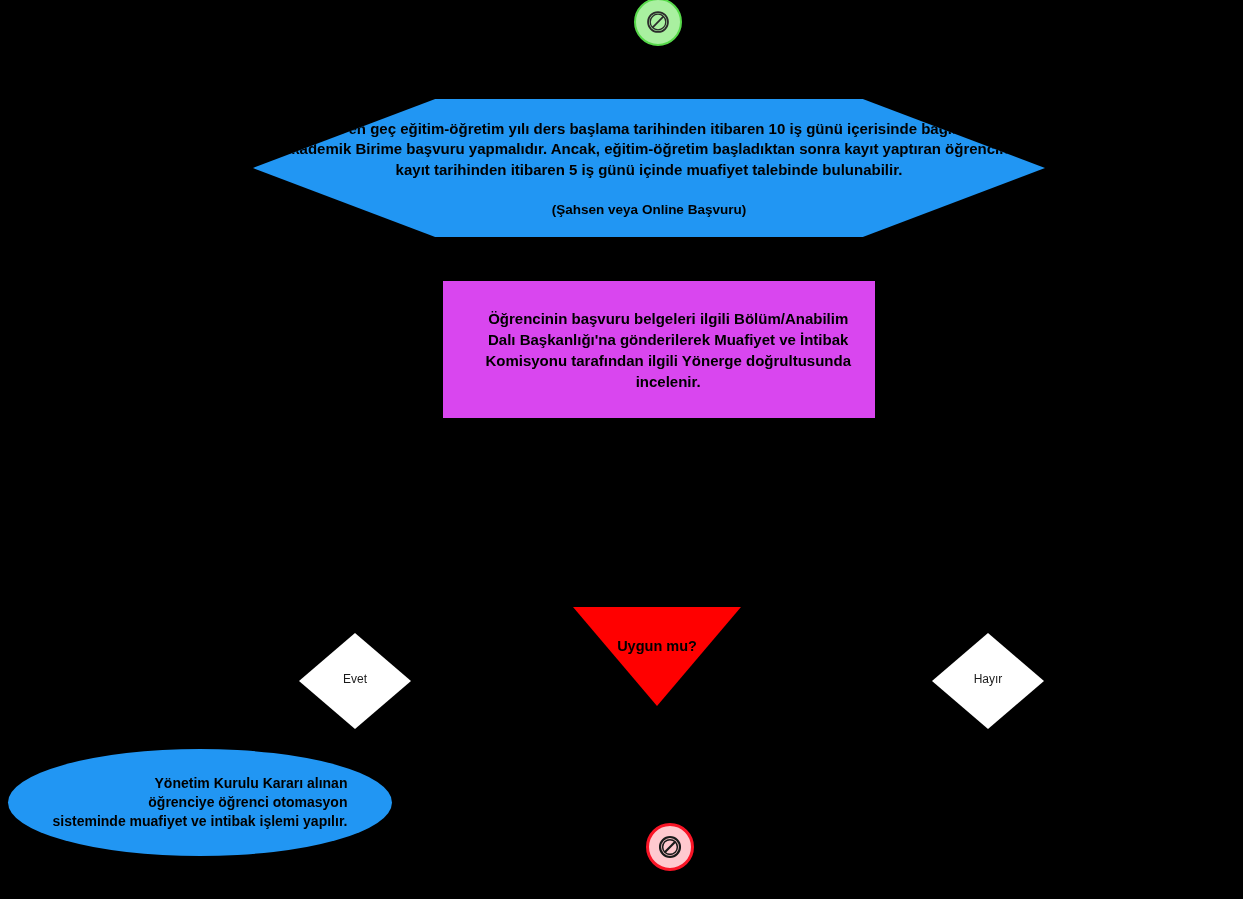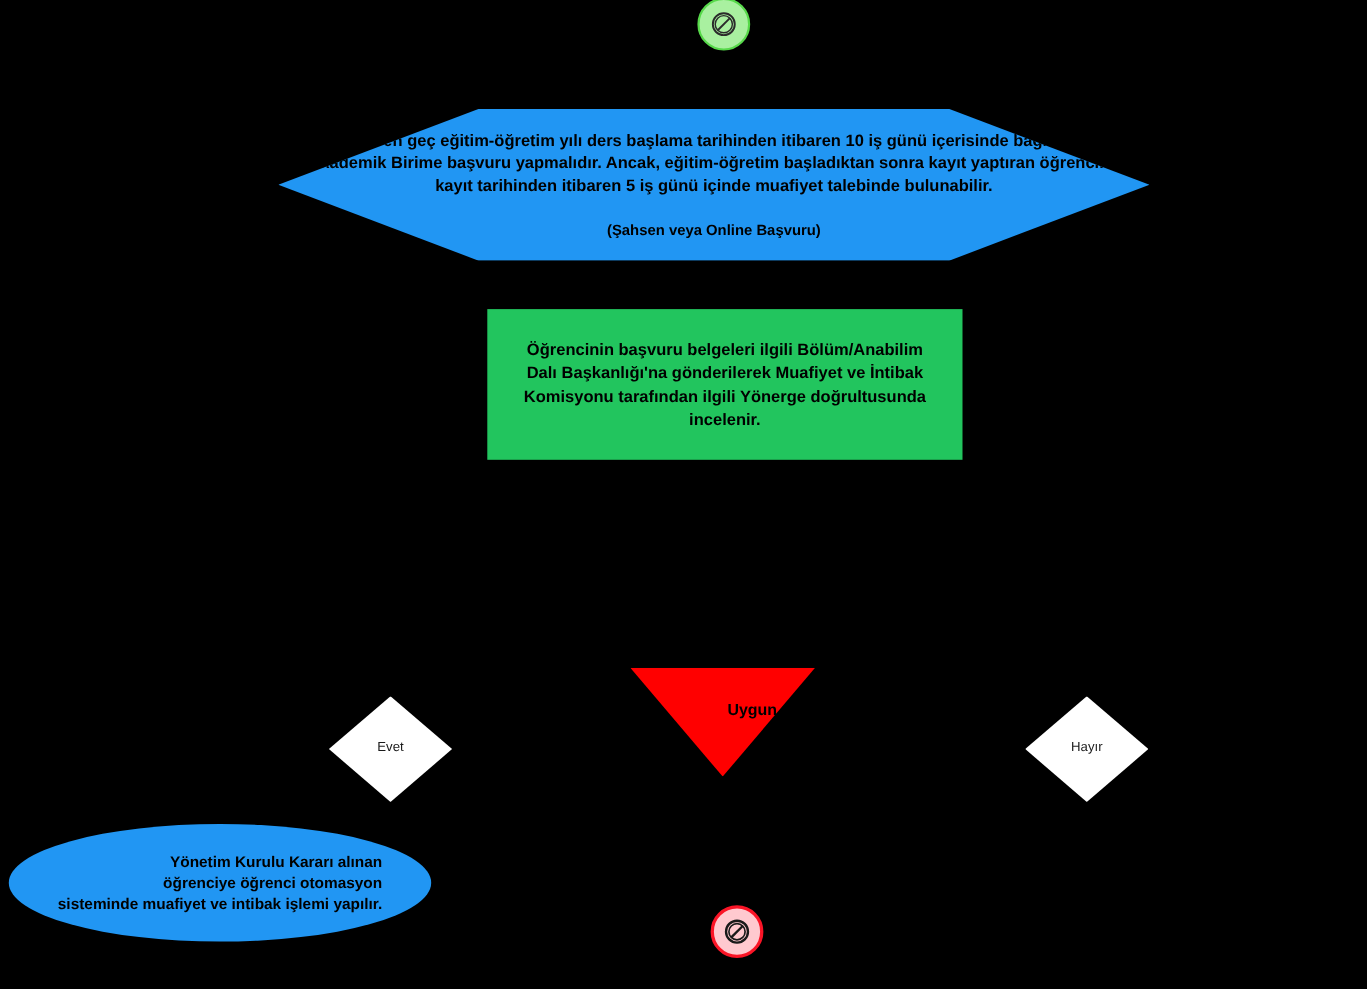--- a/index.html
+++ b/index.html
@@ -77,24 +77,24 @@
     color: #000000;
     font-size: 13.5px;
     font-weight: bold;
     text-align: center;
     margin-top: 22px;
   }
 
   
   .process {
     position: absolute;
-    background: #22c55e;
-    display: flex;
-    align-items: center;
-    justify-content: center;
+    background: #d946ef;
+    display: flex;
+    align-items: center;
+    justify-content: flex-end;
     text-align: center;
     box-sizing: border-box;
   }
   .process .ptext {
     color: #000000;
     font-size: 15px;
     font-weight: bold;
     line-height: 1.4;
     white-space: pre-line;
     padding: 0 24px;
@@ -122,21 +122,21 @@
     height: 99px;
     background: #ff0000;
     -webkit-clip-path: polygon(0% 0%, 100% 0%, 50% 100%);
     clip-path: polygon(0% 0%, 100% 0%, 50% 100%);
   }
   .decision-label {
     position: absolute;
     left: 573px;
     top: 638px;
     width: 168px;
-    text-align: right;
+    text-align: center;
     color: #000000;
     font-size: 14.5px;
     font-weight: bold;
     pointer-events: none;
   }
 
   
   .diamond {
     position: absolute;
     width: 112px;

